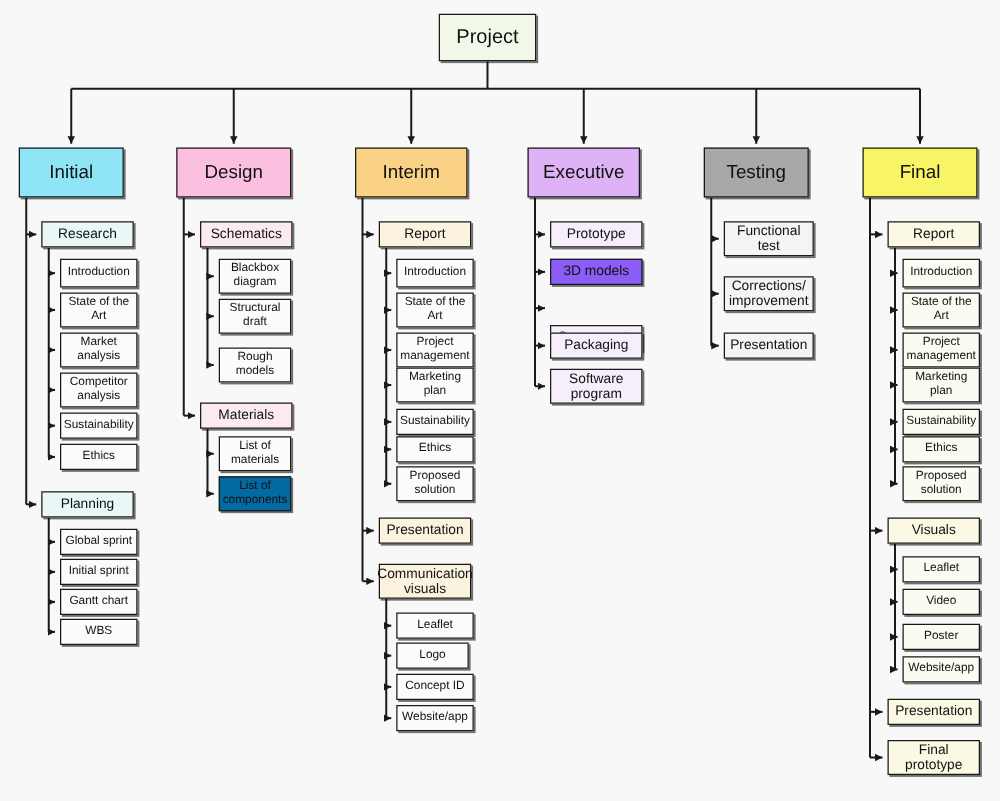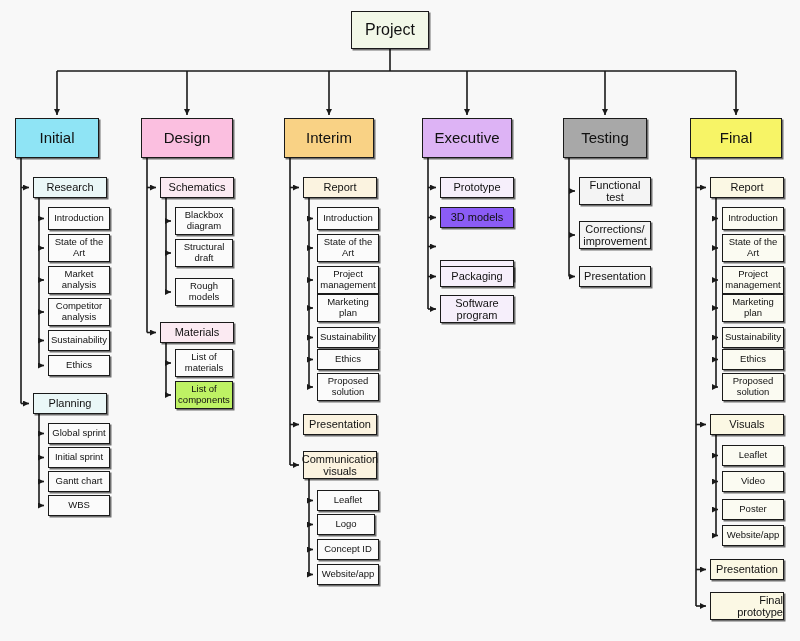--- a/index.html
+++ b/index.html
@@ -189,21 +189,21 @@
       </div>
       <div class="node lvl3 t-plain" style="left: 175px; top: 278px; width: 58px; height: 28px; background: rgb(251, 251, 251);">
         <span>Rough models</span>
       </div>
       <div class="node lvl2 s-design" style="left: 160px; top: 322px; width: 74px; height: 21px; background: rgb(251, 234, 242);">
         <span>Materials</span>
       </div>
       <div class="node lvl3 t-plain" style="left: 175px; top: 349px; width: 58px; height: 28px; background: rgb(251, 251, 251);">
         <span>List of materials</span>
       </div>
-      <div class="node lvl3 t-plain" style="left: 175px; top: 381px; width: 58px; height: 28px; background: #bef264; text-align: center;">
+      <div class="node lvl3 t-plain" style="left: 175px; top: 381px; width: 58px; height: 28px; background: #0369a1; text-align: center;">
         <span>List of components</span>
       </div>
       <div class="node lvl1 c-interim" style="left: 284px; top: 118px; width: 90px; height: 40px; background: rgb(249, 210, 133);">
         <span>Interim</span>
       </div>
       <div class="node lvl2 s-interim" style="left: 303px; top: 177px; width: 74px; height: 21px; background: rgb(251, 243, 224);">
         <span>Report</span>
       </div>
       <div class="node lvl3 t-interim" style="left: 317px; top: 207px; width: 62px; height: 23px; background: rgb(251, 251, 251);">
         <span>Introduction</span>
@@ -312,17 +312,17 @@
       </div>
       <div class="node lvl3 t-final" style="left: 722px; top: 499px; width: 62px; height: 21px; background: rgb(251, 251, 242);">
         <span>Poster</span>
       </div>
       <div class="node lvl3 t-final" style="left: 722px; top: 525px; width: 62px; height: 21px; background: rgb(251, 251, 242);">
         <span>Website/app</span>
       </div>
       <div class="node lvl2 s-final" style="left: 710px; top: 559px; width: 74px; height: 21px; background: rgb(251, 248, 228);">
         <span>Presentation</span>
       </div>
-      <div class="node lvl2 s-final" style="left: 710px; top: 592px; width: 74px; height: 28px; background: rgb(251, 248, 228); text-align: right;">
+      <div class="node lvl2 s-final" style="left: 710px; top: 592px; width: 74px; height: 28px; background: rgb(251, 248, 228);">
         <span>Final prototype</span>
       </div>
     </div>
 </div>
 
 </body></html>

